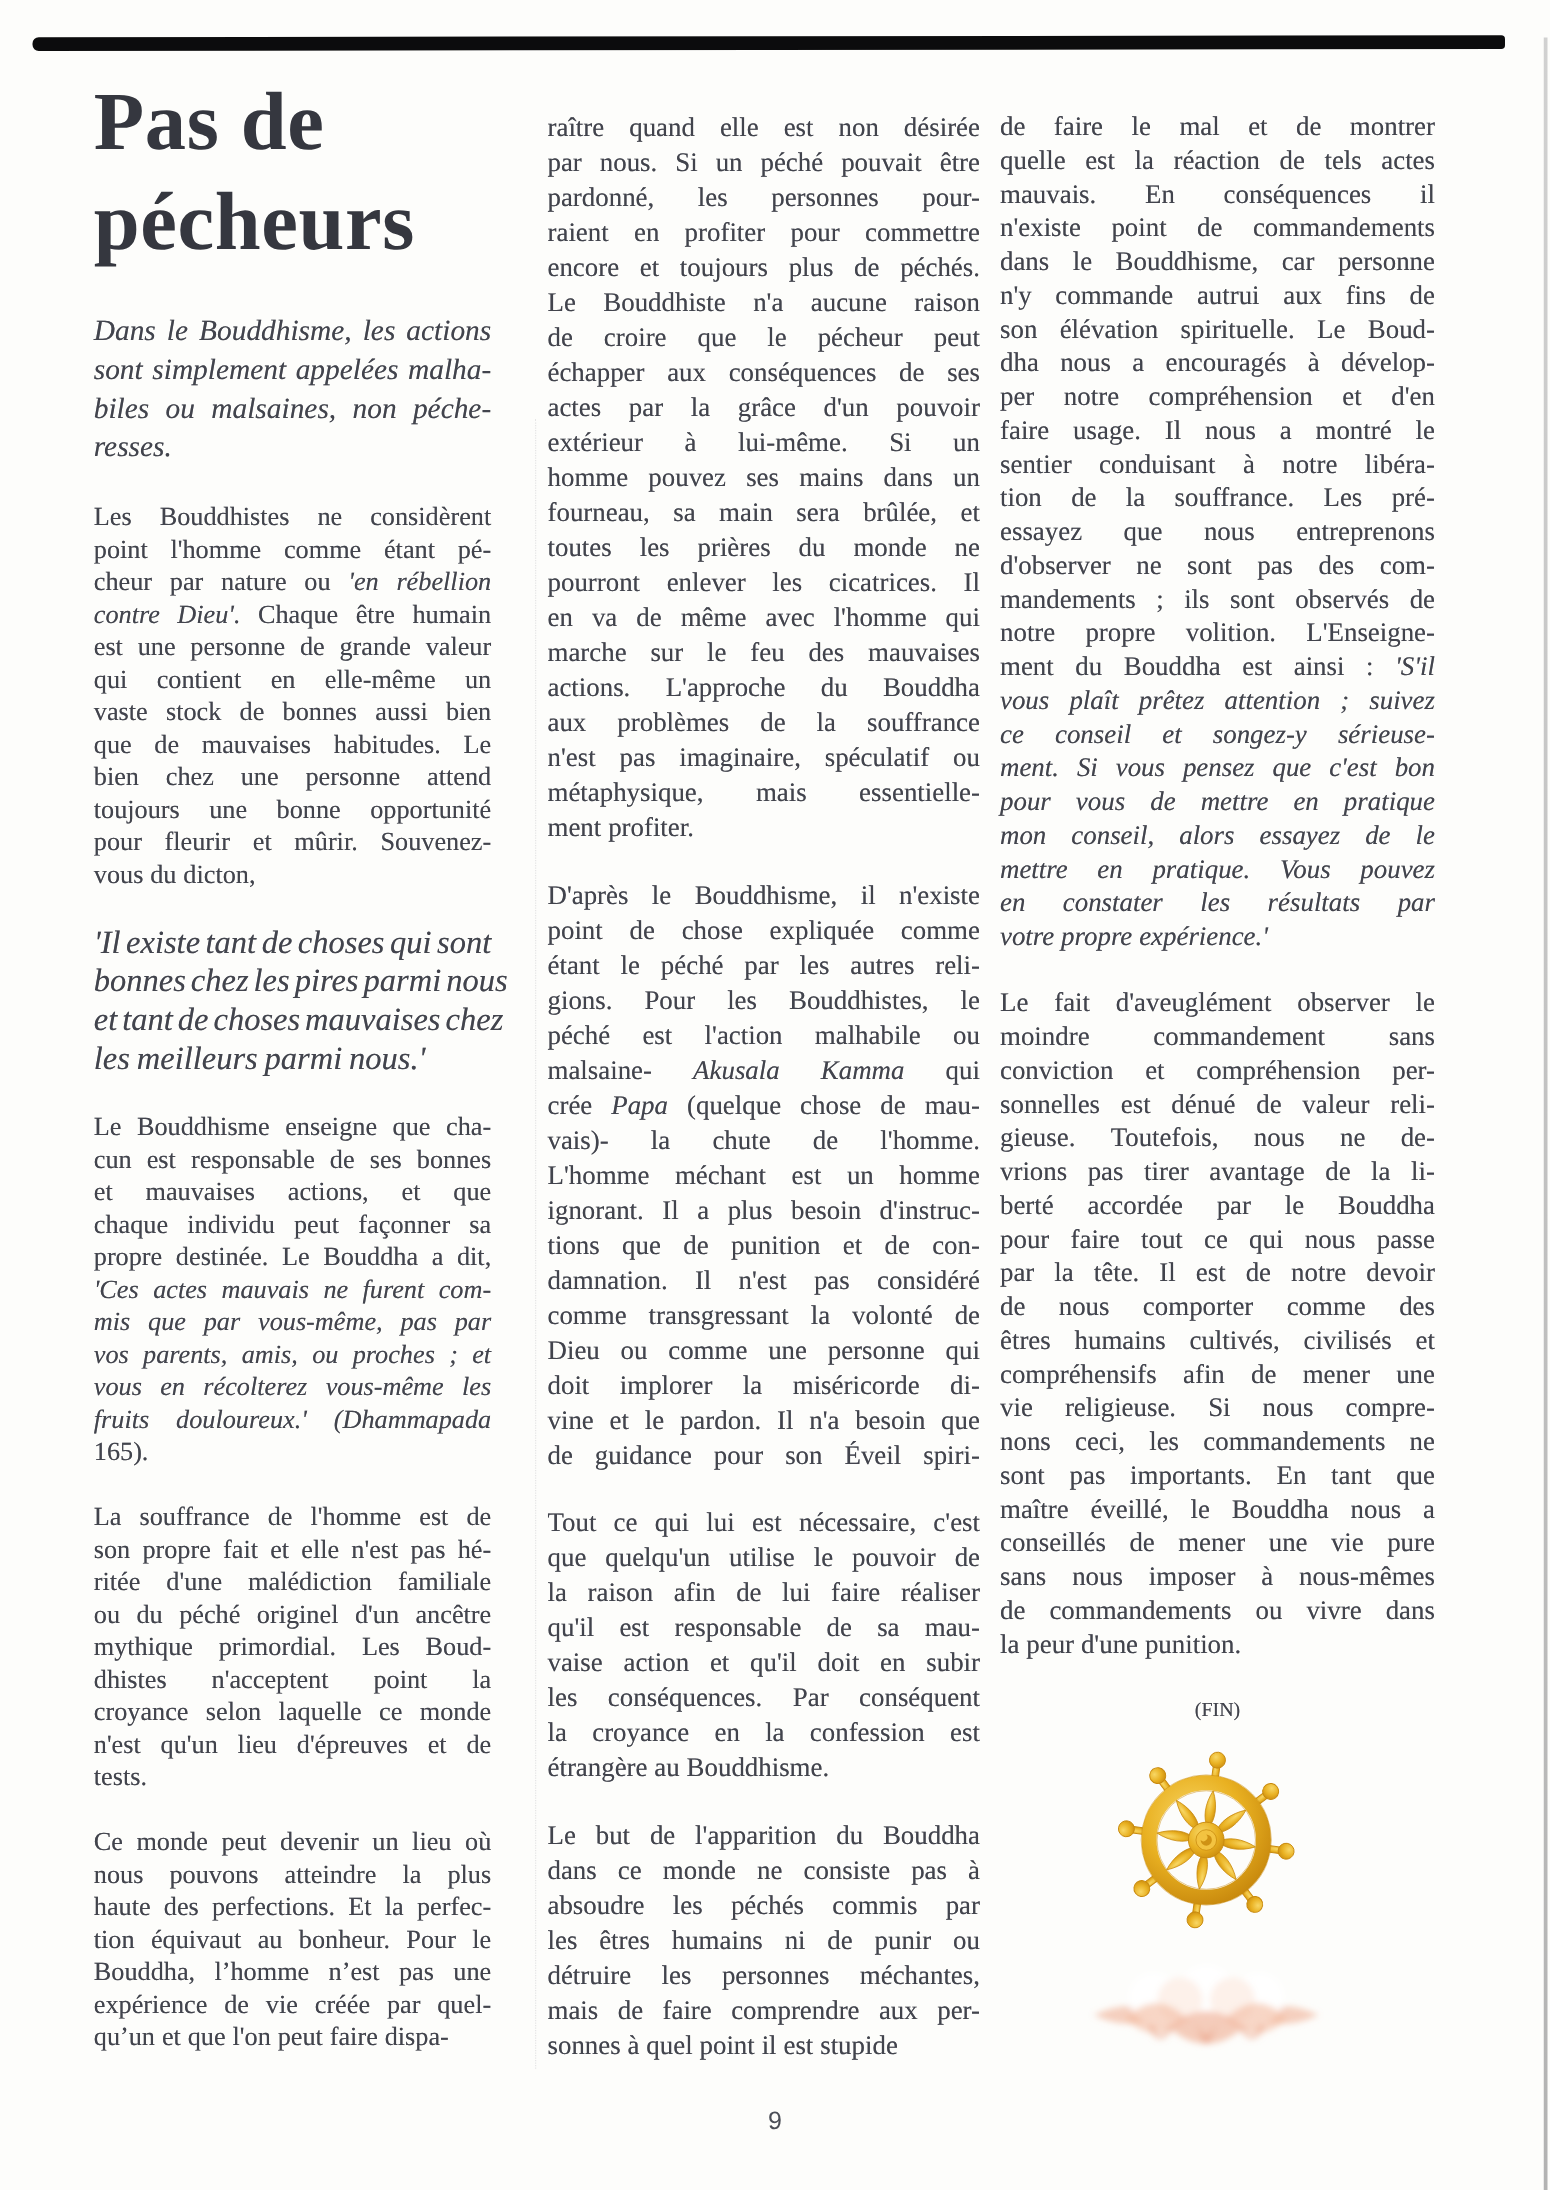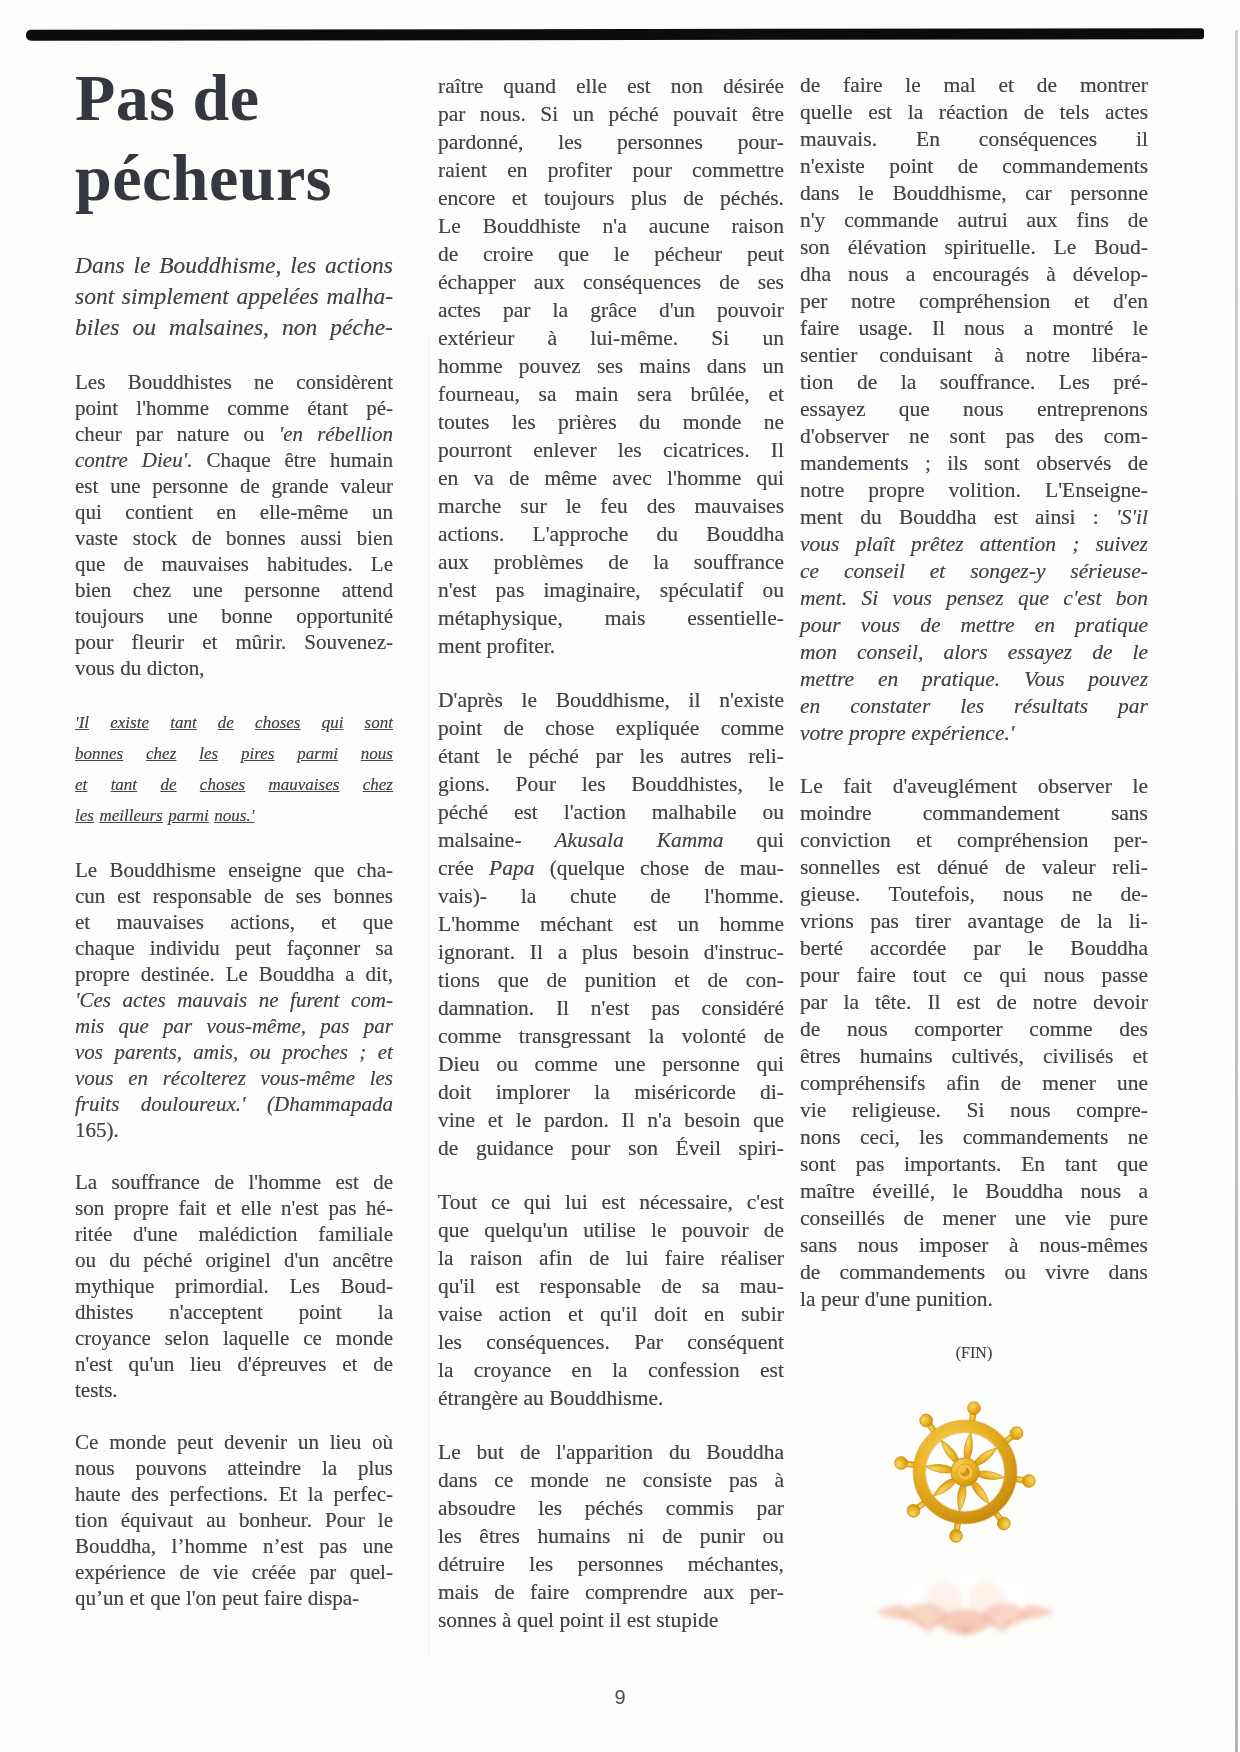--- a/index.html
+++ b/index.html
@@ -12,30 +12,30 @@
              background:linear-gradient(#c2c2c2,#9a9a9a);opacity:.75;}
   .gutter-noise{position:absolute;left:428px;top:335px;width:0;height:1320px;
                 border-left:1px dotted rgba(60,60,70,.12);}
   
   .col{position:absolute;}
   .col1{left:75px;top:58px;width:318px;}
   .col2{left:438px;top:72px;width:346px;}
   .col3{left:800px;top:72px;width:348px;}
   .title{margin:0 0 32px 0;font-size:66px;line-height:80px;font-weight:700;
          color:#35373f;letter-spacing:.5px;}
-  .para{margin:0 0 26px 0;text-align:center;}
+  .para{margin:16px 0 26px 0;text-align:center;}
   .line{display:flex;align-items:baseline;}
   .line.just{justify-content:space-between;gap:4px;}
   .line.last{justify-content:flex-start;gap:5.5px;}
   .line.center{justify-content:center;}
   .col1 .line{height:26px;line-height:26px;font-size:21px;}
   .col2 .line{height:28px;line-height:28px;font-size:21.5px;}
   .col3 .line{height:27px;line-height:27px;font-size:21.5px;}
   .para.lead .line{height:31px;line-height:31px;font-size:23.5px;}
-  .para.quote .line{height:31px;line-height:31px;font-size:17px;text-decoration:underline;}
+  .para.quote .line{height:31px;line-height:31px;font-size:26px;}
   .w{white-space:pre;text-shadow:0 0 .4px rgba(55,57,66,.55);}
   .it{font-style:italic;}
   .fin .line{font-size:16px;}
   
   .illus{position:absolute;left:845px;top:1392px;width:240px;height:265px;text-align:center;}
   .illus svg{display:block;margin:0 auto;}
   
   .pagenum{position:absolute;left:0;top:1686px;width:1240px;text-align:center;
            font-family:"Liberation Sans","DejaVu Sans",sans-serif;font-size:20px;color:#4b4e57;}
 </style>
@@ -63,20 +63,23 @@
           <span class="w it">simplement</span>
           <span class="w it">appelées</span>
           <span class="w it">malha-</span>
         </div>
         <div class="line just">
           <span class="w it">biles</span>
           <span class="w it">ou</span>
           <span class="w it">malsaines,</span>
           <span class="w it">non</span>
           <span class="w it">péche-</span>
+        </div>
+        <div class="line last">
+          <span class="w it">resses.</span>
         </div>
       </div>
       <div class="para">
         <div class="line just">
           <span class="w">Les</span>
           <span class="w">Bouddhistes</span>
           <span class="w">ne</span>
           <span class="w">considèrent</span>
         </div>
         <div class="line just">

